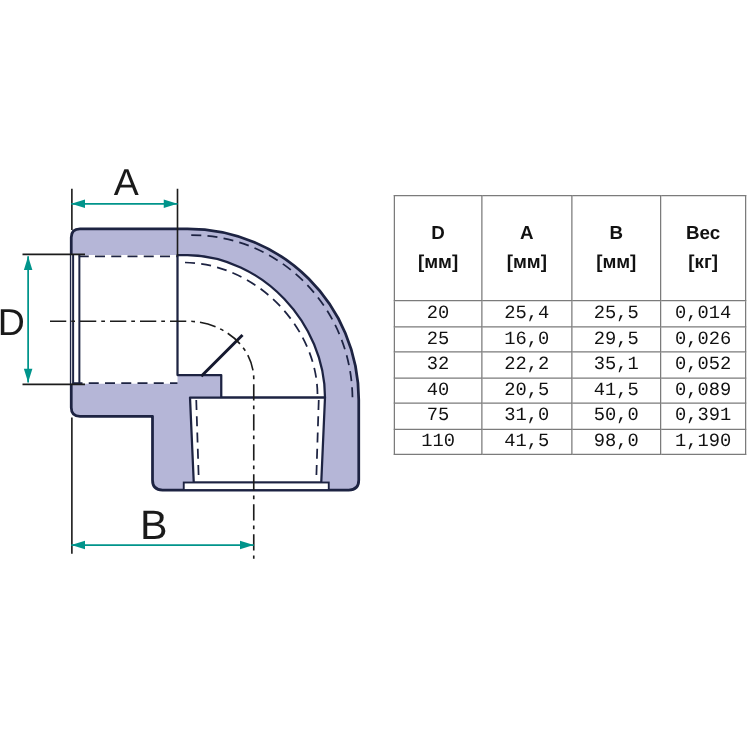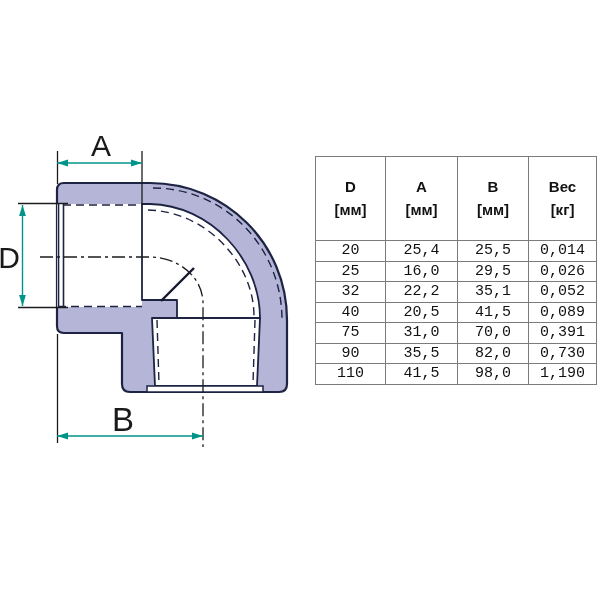--- a/index.html
+++ b/index.html
@@ -135,28 +135,22 @@
       </tr>
       <tr>
         <td class="col-0">40</td>
         <td class="col-1">20,5</td>
         <td class="col-2">41,5</td>
         <td class="col-3">0,089</td>
       </tr>
       <tr>
         <td class="col-0">75</td>
         <td class="col-1">31,0</td>
-        <td class="col-2">70,0</td>
+        <td class="col-2">50,0</td>
         <td class="col-3">0,391</td>
-      </tr>
-      <tr>
-        <td class="col-0">90</td>
-        <td class="col-1">35,5</td>
-        <td class="col-2">82,0</td>
-        <td class="col-3">0,730</td>
       </tr>
       <tr>
         <td class="col-0">110</td>
         <td class="col-1">41,5</td>
         <td class="col-2">98,0</td>
         <td class="col-3">1,190</td>
       </tr>
     </tbody>
 </table>
 

